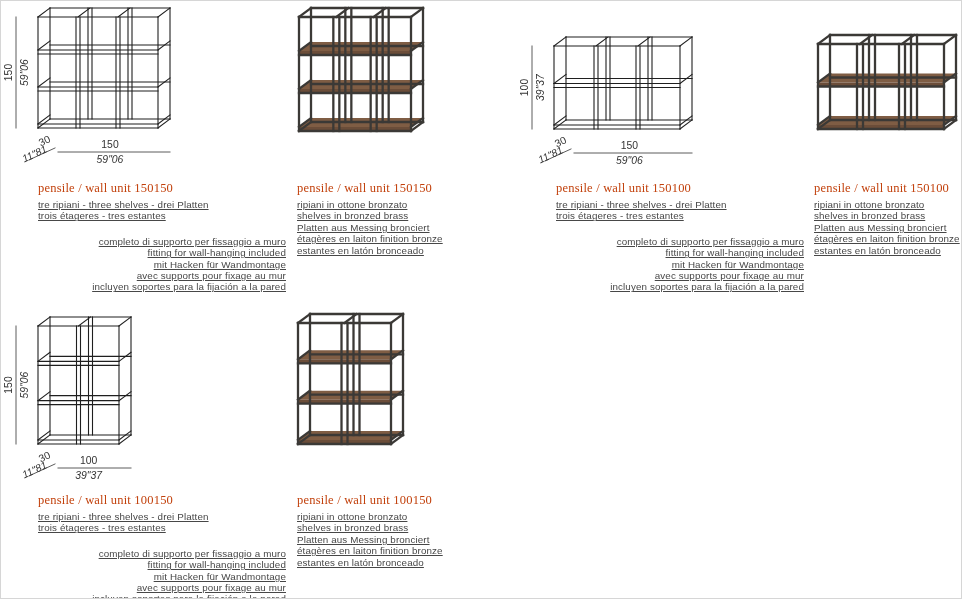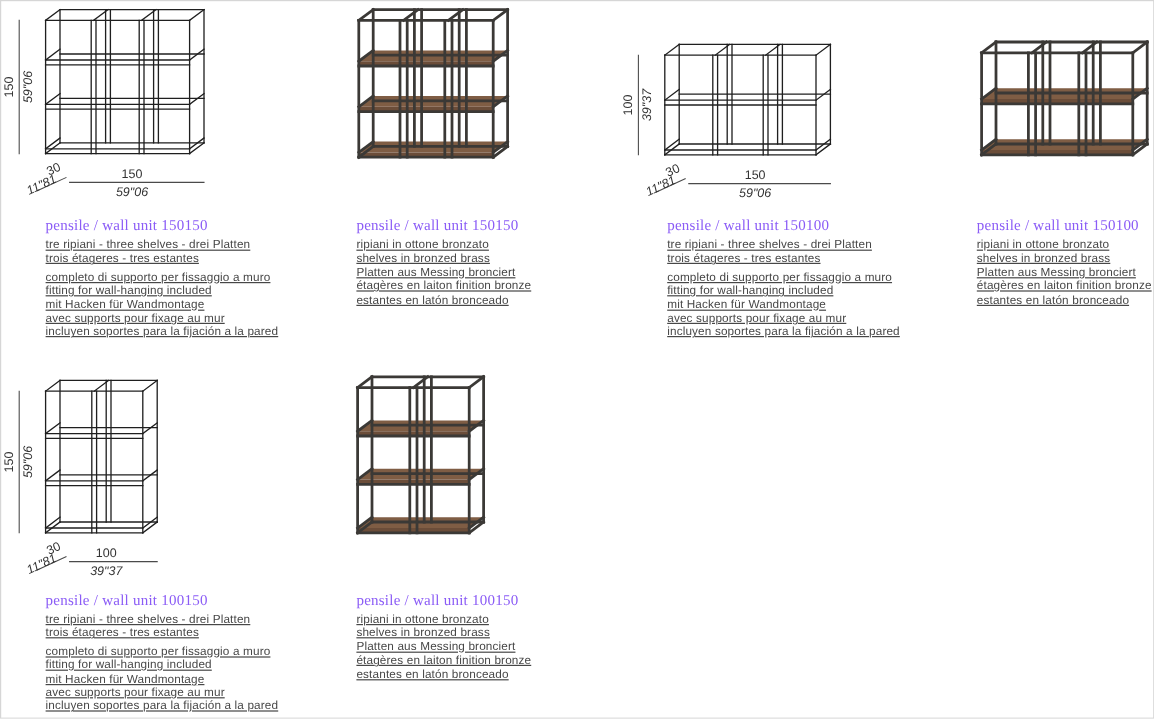--- a/index.html
+++ b/index.html
@@ -15,30 +15,30 @@
   svg{overflow:visible;display:block;}
   .drawing{position:absolute;}
   .caption{position:absolute;width:248px;}
   .caption .title{
     margin:0 0 4px 0;
     font-family:"Liberation Serif",serif;
     font-weight:400;
     font-size:12.5px;
     line-height:13px;
     letter-spacing:.2px;
-    color:#8b5cf6;
+    color:#c2410c;
   }
   .desc{
     font-size:9.8px;
     line-height:11.4px;
     letter-spacing:.12px;
     color:#474747;
     text-decoration:underline;
   }
-  .desc2{margin-top:4px;}
+  .desc2{margin-top:14px;text-align:right;}
   .desc:empty{display:none;}
 </style>
 </head>
 <body>
 
 <div class="page">
 
   <svg class="drawing" style="left:0px;top:0px" width="180" height="175">
       <line x1="49" y1="7" x2="169" y2="7" stroke="#1f1f1f" stroke-width="1.1" stroke-linecap="square"></line>
       <line x1="49" y1="118" x2="169" y2="118" stroke="#1f1f1f" stroke-width="1.1" stroke-linecap="square"></line>

